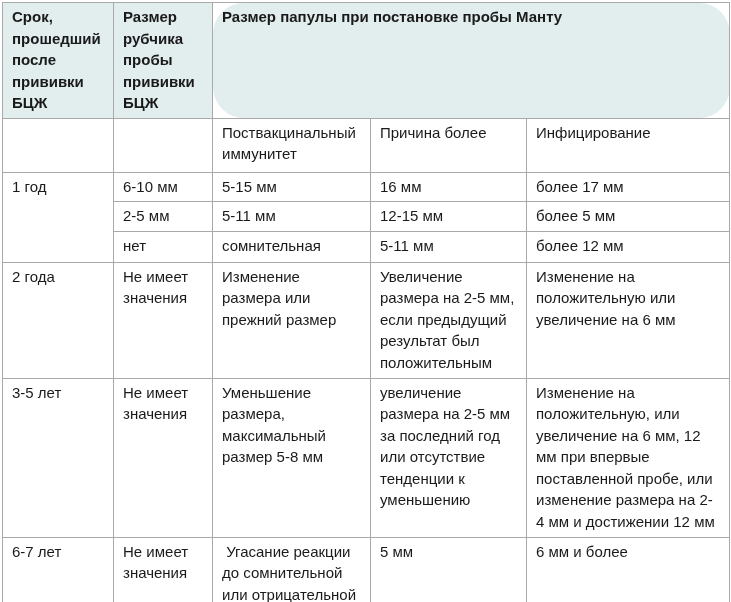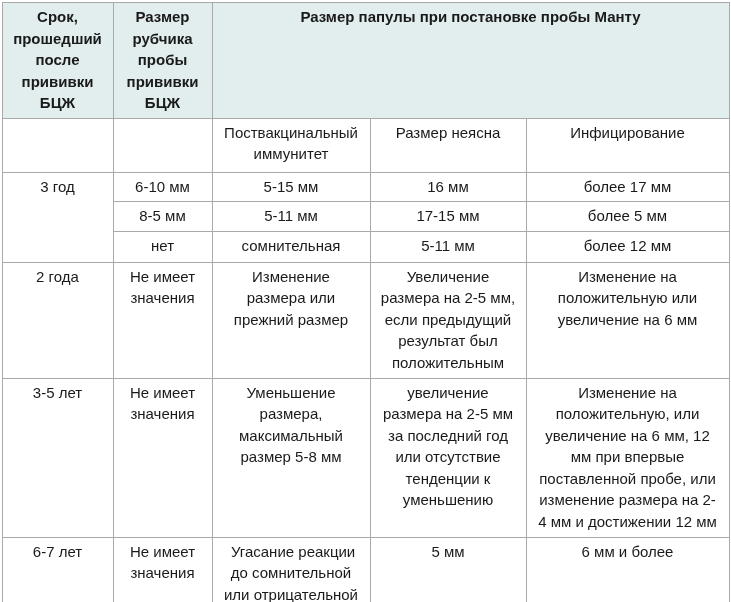--- a/index.html
+++ b/index.html
@@ -21,30 +21,31 @@
     border-collapse: collapse;
     table-layout: fixed;
     width: 727px;
     font-size: 15px;
     line-height: 21.5px;
   }
   table.mantu td, table.mantu th {
     border: 1px solid #a9a9a9;
     padding: 3px 10px 4px 9px;
     vertical-align: top;
-    text-align: center;
+    text-align: left;
     font-weight: normal;
     word-wrap: break-word;
   }
   table.mantu th {
     font-weight: bold;
     background: #e2edee;
   }
   th.group-head {
     vertical-align: middle;
+    border-radius: 31px;
   }
   tr.h-main   { height: 112px; }
   tr.h-sub    { height: 54px; }
   tr.h-small  { height: 28px; }
   tr.h-small2 { height: 31px; margin-left: 8px; }
   tr.h-mid    { height: 116px; }
   tr.h-tall   { height: 159px; }
 </style>
 </head>
 <body>
@@ -61,35 +62,35 @@
     <tbody>
       <tr class="h-main">
         <th>Срок, прошедший после прививки БЦЖ</th>
         <th>Размер рубчика пробы прививки БЦЖ</th>
         <th class="group-head" colspan="3">Размер папулы при постановке пробы Манту</th>
       </tr>
       <tr class="h-sub">
         <td></td>
         <td></td>
         <td>Поствакцинальный иммунитет</td>
-        <td>Размер неясна</td>
+        <td>Причина более</td>
         <td>Инфицирование</td>
       </tr>
 
       <tr class="h-small">
-        <td rowspan="3">3 год</td>
+        <td rowspan="3">1 год</td>
         <td>6-10 мм</td>
         <td>5-15 мм</td>
         <td>16 мм</td>
         <td>более 17 мм</td>
       </tr>
       <tr class="h-small">
-        <td>8-5 мм</td>
+        <td>2-5 мм</td>
         <td>5-11 мм</td>
-        <td>17-15 мм</td>
+        <td>12-15 мм</td>
         <td>более 5 мм</td>
       </tr>
       <tr class="h-small2">
         <td>нет</td>
         <td>сомнительная</td>
         <td>5-11 мм</td>
         <td>более 12 мм</td>
       </tr>
 
       <tr class="h-mid">

